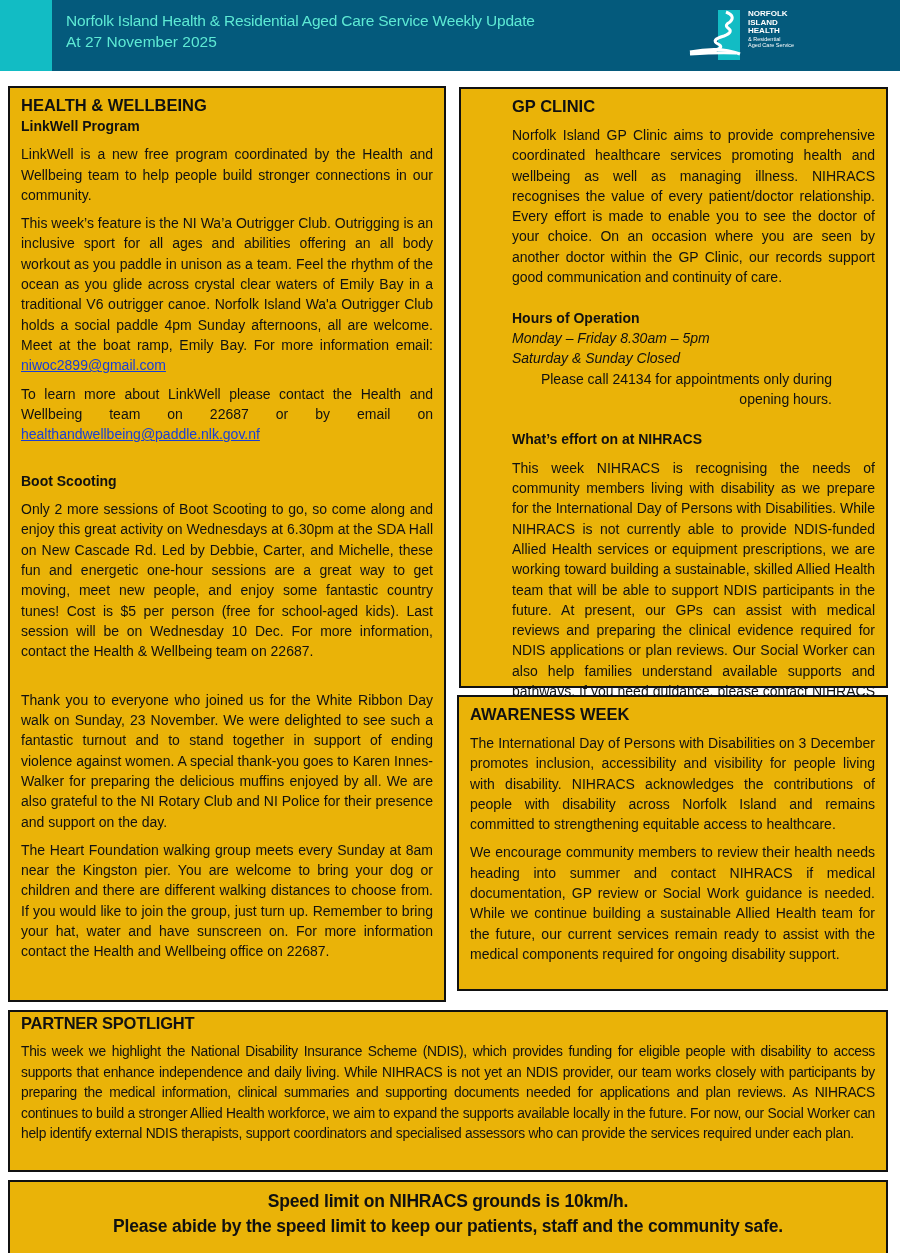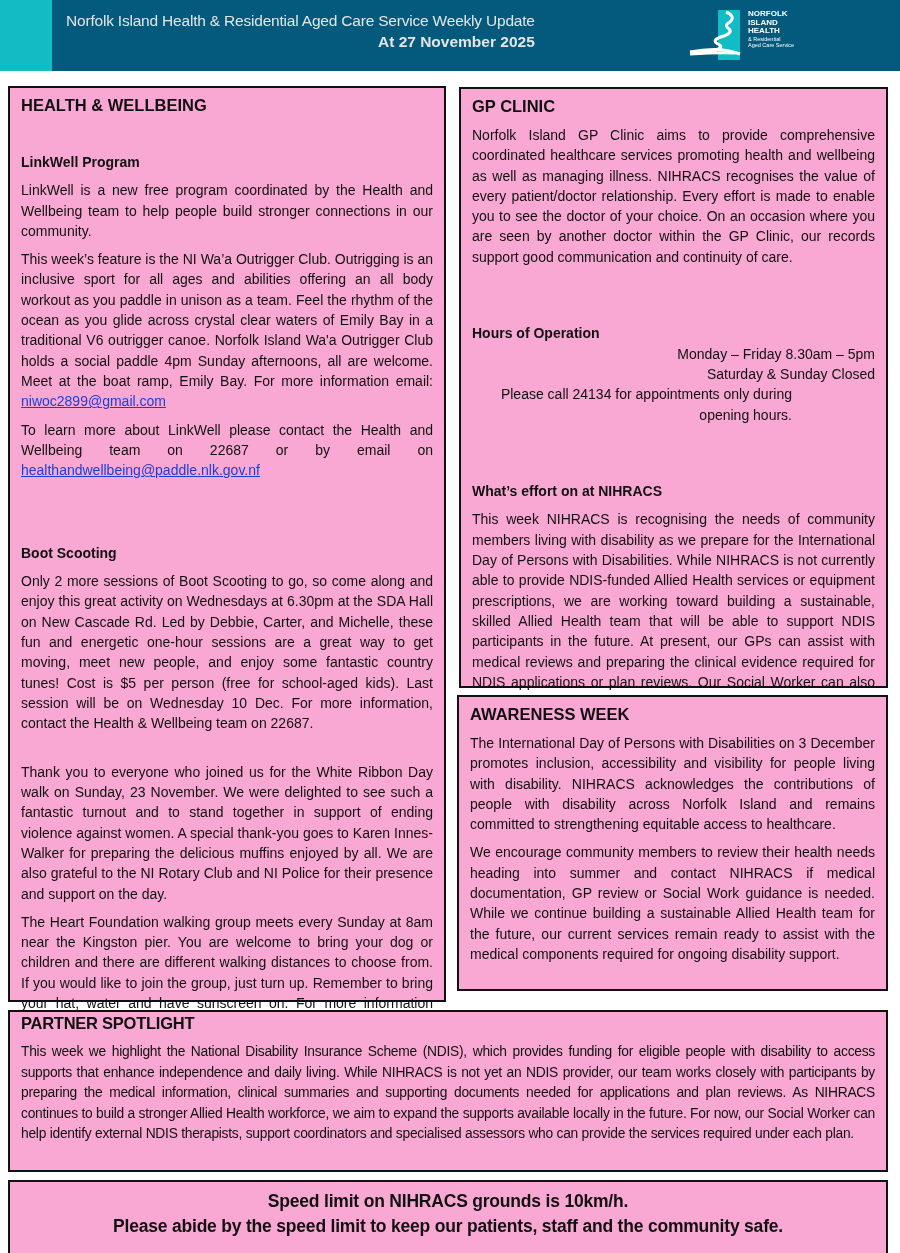--- a/index.html
+++ b/index.html
@@ -4,41 +4,41 @@
 <style>
   * { box-sizing: border-box; margin: 0; padding: 0; }
   html, body { width: 900px; height: 1253px; background: #ffffff; overflow: hidden; }
   body { font-family: "Liberation Sans", sans-serif; color: #111; position: relative; }
 
   .header {
     position: absolute; left: 0; top: 0; width: 900px; height: 71px;
     background: #045a7c; display: flex;
   }
   .header-accent { width: 52px; height: 71px; background: #12bcc4; }
-  .header-text { padding-left: 14px; padding-top: 10px; color: #e5e5e5; }
+  .header-text { padding-left: 14px; padding-top: 10px; color: #5eead4; }
   .header-title { font-size: 15.5px; line-height: 21px; letter-spacing: -0.2px; }
-  .header-date { font-size: 15.5px; line-height: 22px; font-weight: bold; text-align: right; }
+  .header-date { font-size: 15.5px; line-height: 22px; font-weight: normal; }
   .logo {
     position: absolute; left: 688px; top: 8px; width: 125px; height: 56px;
   }
   .logo-words { position: absolute; left: 60px; top: 2px; color: #fff; font-weight: bold; font-size: 8px; line-height: 8.5px; font-family: "Liberation Sans", sans-serif; }
   .logo-sub { font-weight: normal; font-size: 5.5px; line-height: 6px; }
 
-  .box { position: absolute; border: 2.5px solid #111; background: #f9a8d4; }
+  .box { position: absolute; border: 2.5px solid #111; background: #eab308; }
   .box-inner { padding: 6px 11px 0 11px; font-size: 14px; line-height: 20.3px; text-align: justify; }
   .h1 { font-weight: bold; font-size: 16.5px; line-height: 22px; text-align: left; }
-  .h2 { font-weight: bold; font-size: 14px; line-height: 20.3px; text-align: left; margin-top: 36px; }
+  .h2 { font-weight: bold; font-size: 14px; line-height: 20.3px; text-align: left; }
   .p { text-align: justify; margin-top: 8px; }
   .gap { height: 20.3px; }
   .link { color: #1a3fd6; text-decoration: underline; }
   .ital { text-align: right; }
-  .left { text-align: right; }
+  .left { text-align: left; font-style: italic; }
 
   #box-health { left: 8px; top: 86px; width: 438px; height: 916px; }
-  #box-gp { left: 459px; top: 87px; width: 429px; height: 601px; }
+  #box-gp { left: 459px; top: 87px; width: 429px; height: 601px; padding-left: 40px; }
   #box-awareness { left: 457px; top: 695px; width: 431px; height: 296px; }
   #box-partner { left: 8px; top: 1010px; width: 880px; height: 162px; }
   #box-partner .box-inner { font-size: 13.8px; line-height: 20.6px; letter-spacing: -0.25px; padding-top: 0; }
   #box-speed { left: 8px; top: 1180px; width: 880px; height: 77px; }
   .speed-line { text-align: center; font-weight: bold; font-size: 17.5px; line-height: 25px; letter-spacing: -0.2px; }
   .speed-wrap { padding-top: 7px; }
 </style>
 </head>
 <body>
 

